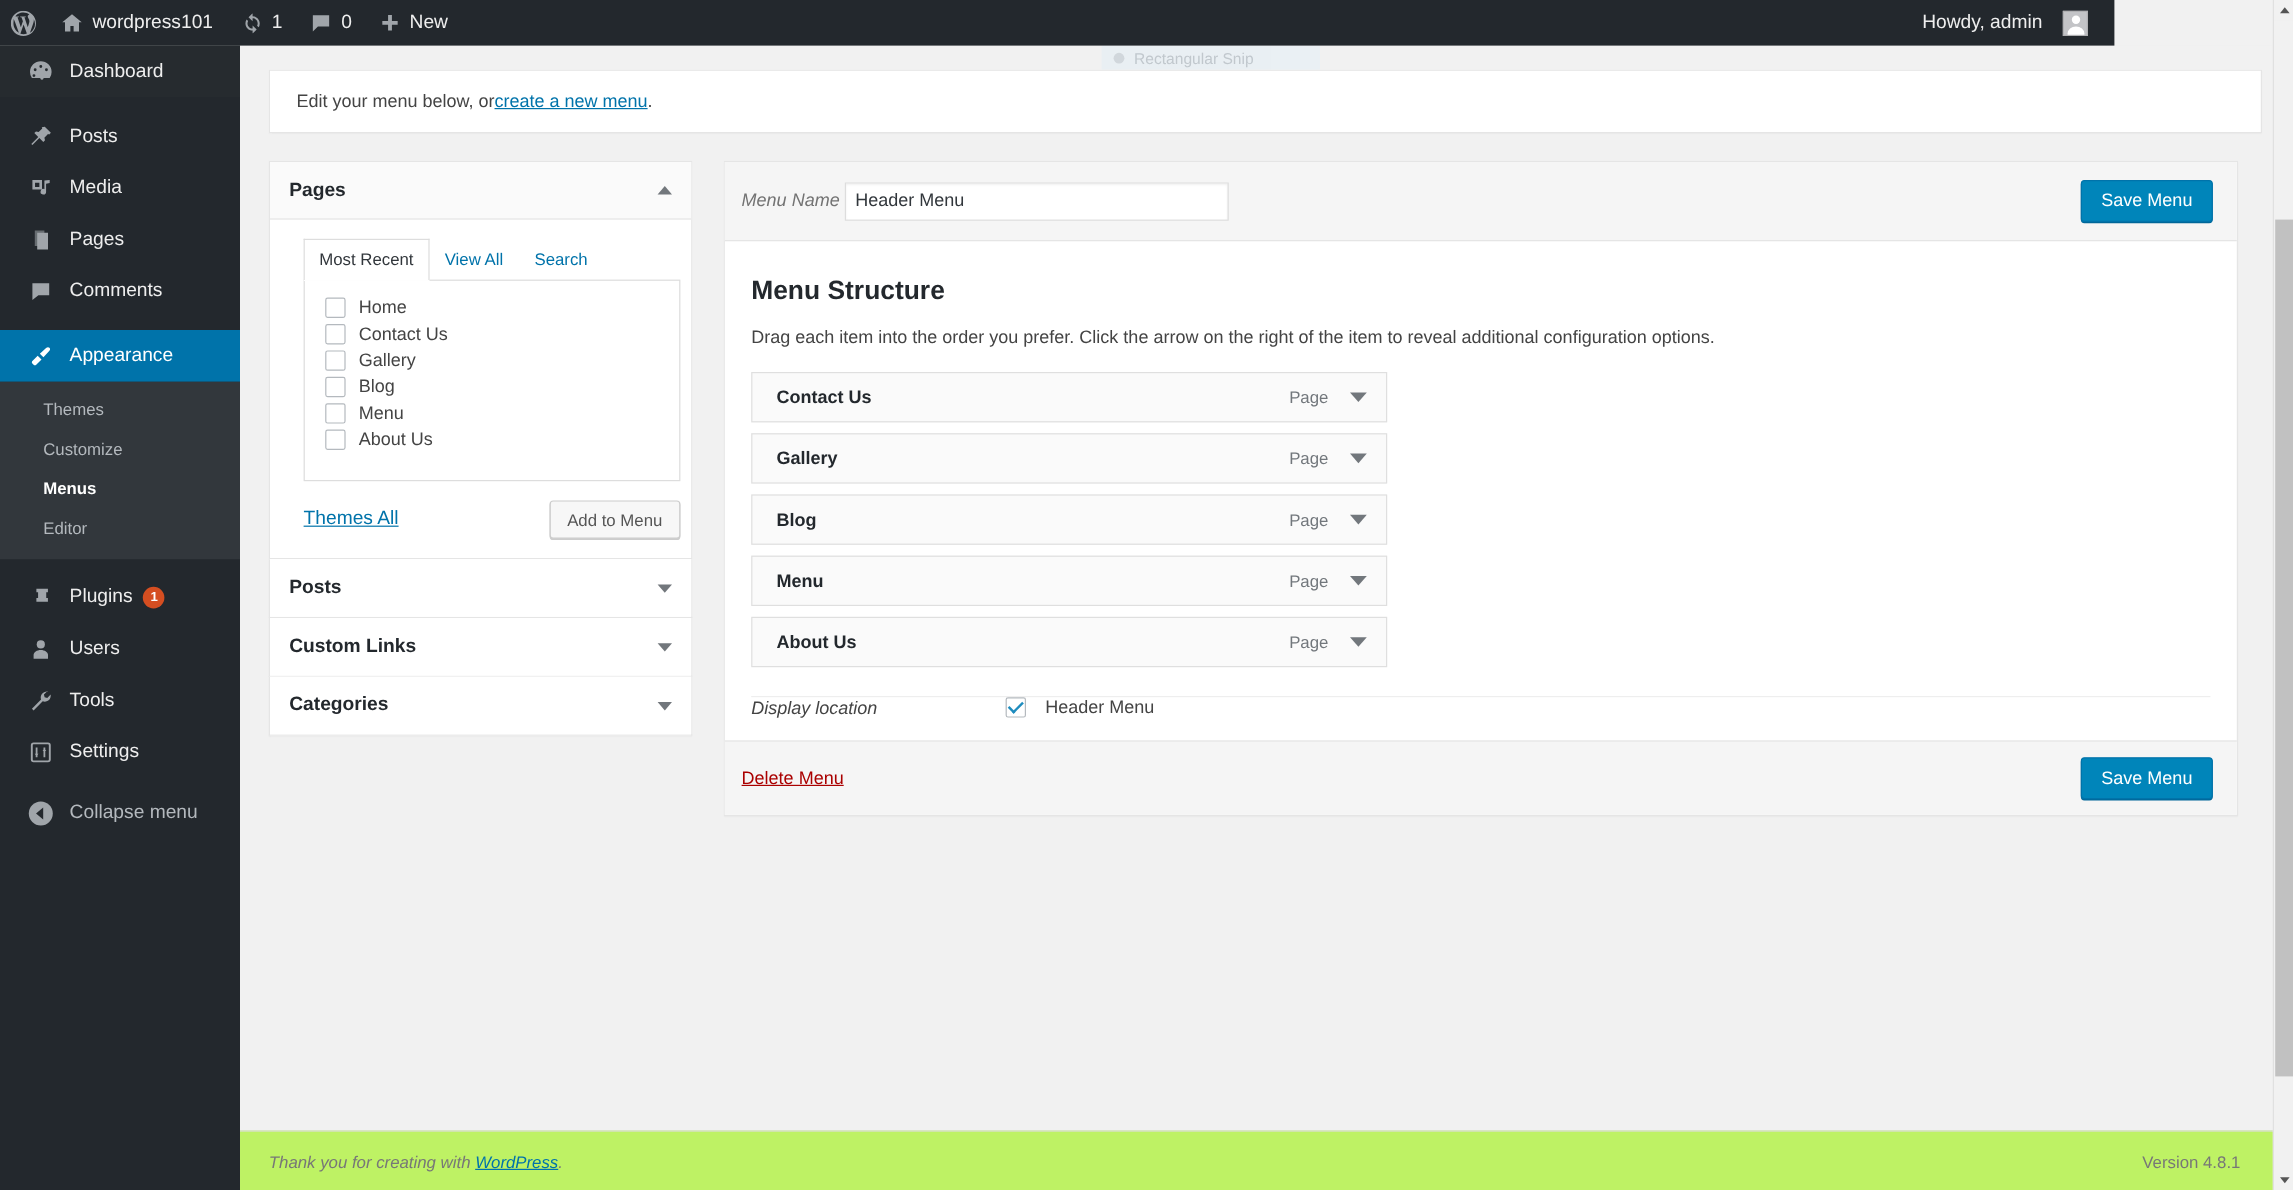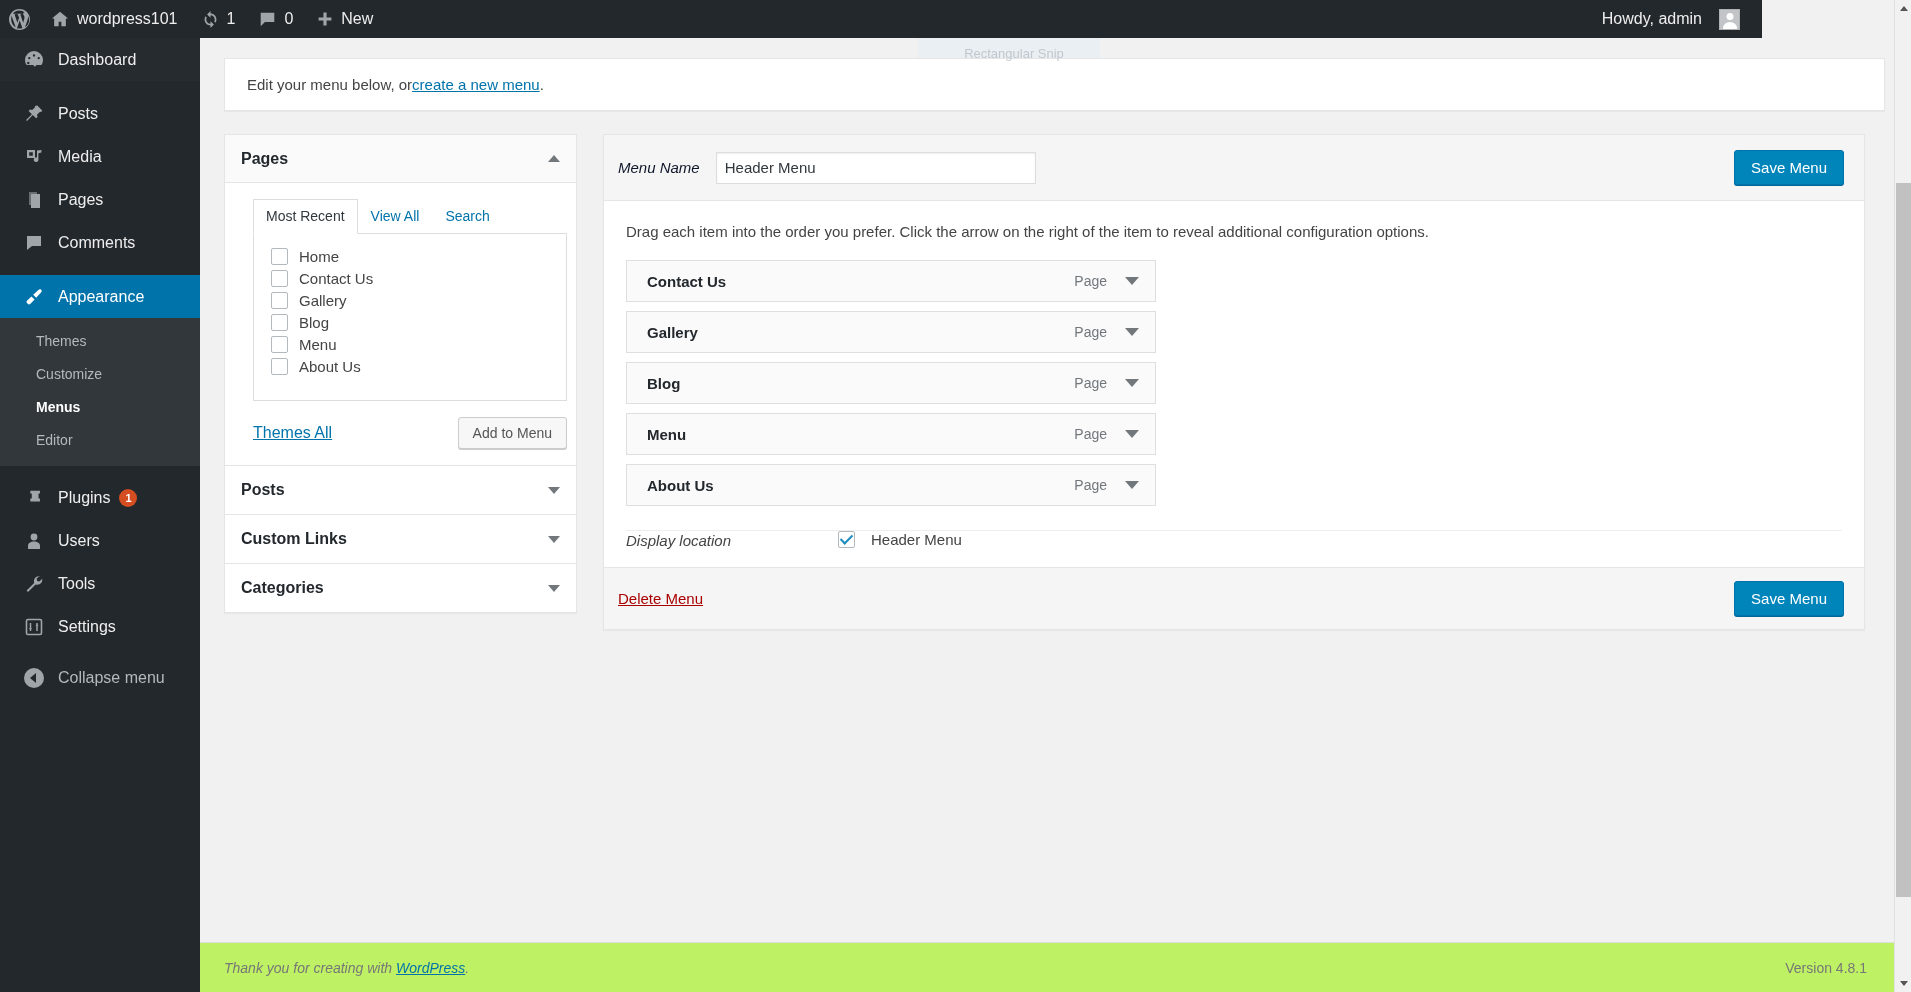--- a/index.html
+++ b/index.html
@@ -100,21 +100,21 @@
   }
 
   
   #snip-ghost {
     position: absolute; left: 718px; top: 0px;
     width: 182px; height: 20px;
     background: #e4eef5; opacity: .55;
     display: flex; align-items: center; gap: 8px;
     padding-left: 10px;
     font-size: 13px; color: #9aa7b1;
-    z-index: 30; pointer-events: none; flex-direction: column;
+    z-index: 30; pointer-events: none;
   }
   #snip-ghost .dot { width:9px;height:9px;border-radius:50%;background:#b7c2cb; }
 
   .notice-box {
     position: absolute; left: 24px; top: 20px;
     width: 1661px; height: 53px;
     background: #fff; border: 1px solid #e5e5e5;
     box-shadow: 0 1px 1px rgba(0,0,0,.04);
     display: flex; align-items: center;
     padding-left: 22px; font-size: 15px; color: #444;
@@ -187,21 +187,21 @@
     position: absolute; left: 403px; top: 96px;
     width: 1262px;
     background: #fff; border: 1px solid #e5e5e5;
     box-shadow: 0 1px 1px rgba(0,0,0,.04);
   }
   .nav-menu-header {
     background: #f5f5f5; border-bottom: 1px solid #e5e5e5;
     height: 66px; display: flex; align-items: center;
     padding: 0 20px 0 14px;
   }
-  .menu-name-label { font-style: italic; font-size: 15px; color: #0f172a; margin-right: 16px; }
+  .menu-name-label { font-style: italic; font-size: 15px; color: #737373; margin-right: 4px; }
   .menu-name-input {
     width: 320px; height: 32px; padding: 3px 8px;
     border: 1px solid #ddd; background: #fff;
     font-size: 15px; color: #32373c;
     font-family: "Liberation Sans", sans-serif;
     box-shadow: inset 0 1px 2px rgba(0,0,0,.07);
   }
   .btn-primary {
     margin-left: auto;
     background: #0085ba; border: 1px solid #0073aa; border-radius: 3px;
@@ -528,20 +528,21 @@
 
   <div id="menu-management">
 
     <div class="nav-menu-header">
       <span class="menu-name-label">Menu Name</span>
       <input class="menu-name-input" type="text" value="Header Menu" style="">
       <button class="btn-primary">Save Menu</button>
     </div>
 
     <div class="menu-edit-body">
+      <h3 class="section-title">Menu Structure</h3>
       <p class="hint">Drag each item into the order you prefer. Click the arrow on the right of the item to reveal additional configuration options.</p>
 
       <div>
         <div class="menu-item">
           <span class="mi-title">Contact Us</span>
           <span class="mi-right">
             <span class="mi-type">Page</span>
             <span class="mi-toggle"></span>
           </span>
         </div>

